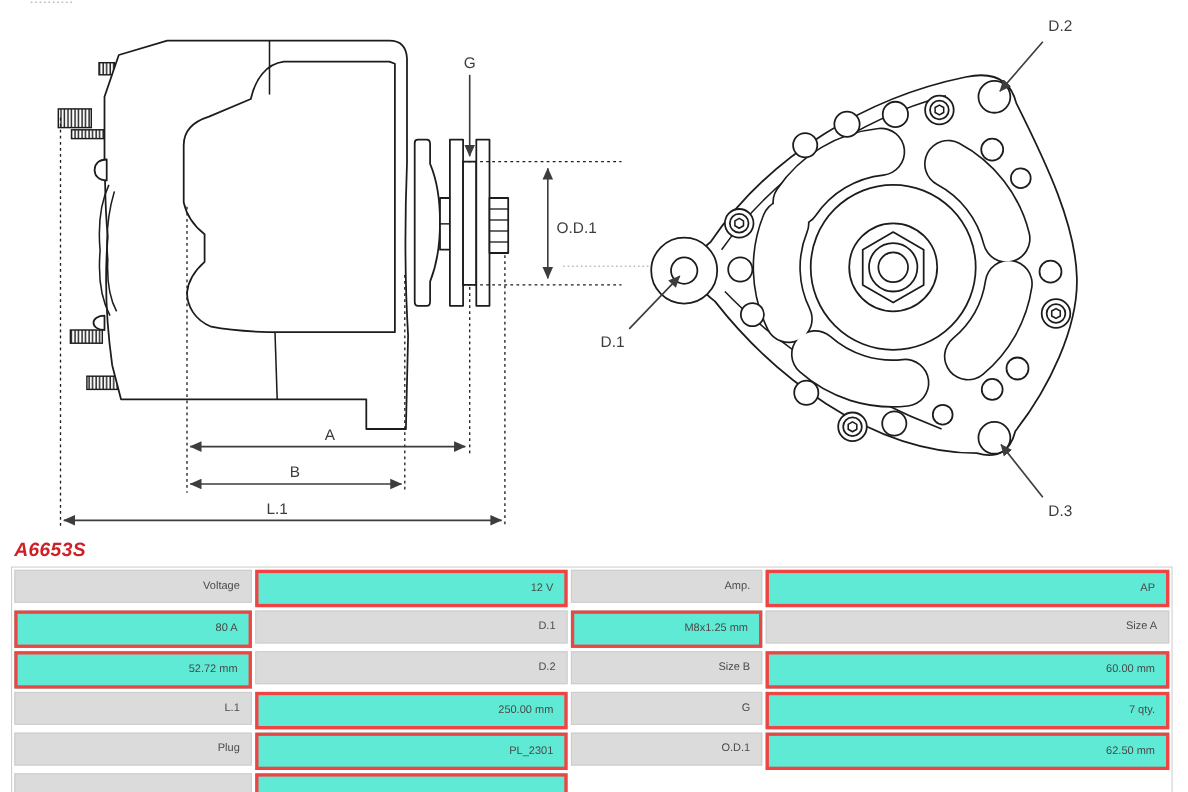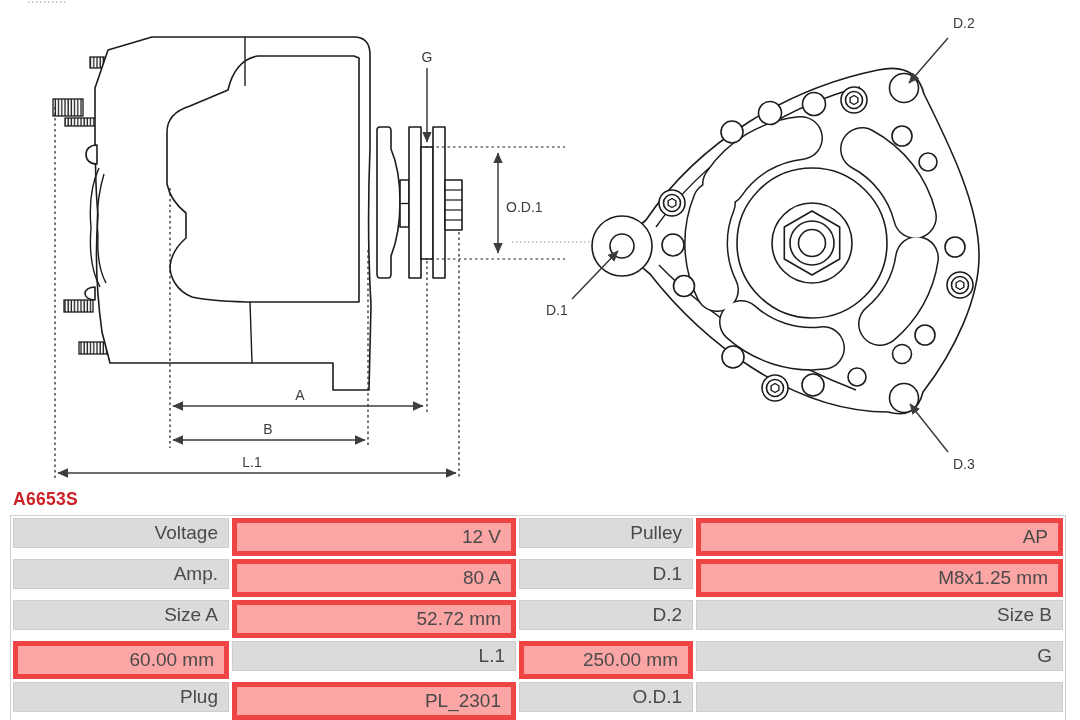--- a/index.html
+++ b/index.html
@@ -1,27 +1,27 @@
 <!DOCTYPE html>
 <html><head>
 <meta charset="utf-8">
 <style>
   html,body { margin:0; padding:0; background:#fff; }
   body { width:1080px; height:720px; font-family:"Liberation Sans",sans-serif; overflow:hidden; }
   .drawing-area { position:relative; width:1080px; height:486px; }
   .drawing-area svg { display:block; }
   .part-number { margin:1px 0 4px 13px; height:24px; line-height:24px;
-                 font-size:17.5px; font-weight:bold; color:#cc2127; letter-spacing:.3px; }
+                 font-size:17.5px; font-weight:bold; color:#cc2127; letter-spacing:.3px;font-style:italic; }
   .spec-table { margin-left:10px; width:1056px; box-sizing:border-box;
                 border:1px solid #cfcfcf; background:#fff; padding:2px;
                 display:grid; grid-template-columns:216px 284px 174px 1fr; gap:3px; }
-  .cell { height:28px; line-height:28px; font-size:19px; color:#4a4a4a;
+  .cell { height:28px; line-height:28px; font-size:10px; color:#4a4a4a;
           text-align:right; padding-right:10px; white-space:nowrap; overflow:hidden; }
   .lbl { background:#dbdbdb; border:1px solid #cdcdcd; }
-  .val { background:#fca5a5; border:5px solid #ef4444; }
+  .val { background:#5eead4; border:3px solid #ef4444; }
   
   .ln  { fill:#fff; stroke:#1c1c1c; stroke-width:1.6; stroke-linejoin:round; }
   .ln2 { fill:none; stroke:#1c1c1c; stroke-width:1.4; stroke-linejoin:round; }
   .dim { stroke:#3d3d3d; stroke-width:1.5; fill:none; }
   .dot { stroke:#1c1c1c; stroke-width:1.2; stroke-dasharray:2.5 3; fill:none; }
   .faint { stroke:#b4bcc4; stroke-width:1.4; stroke-dasharray:1.5 2.5; fill:none; }
   .dlbl { font:14px "Liberation Sans",sans-serif; fill:#3c3c3c; }
   .pb { fill:none; stroke:#1c1c1c; stroke-width:44; stroke-linecap:round; }
   .pw { fill:none; stroke:#fff;    stroke-width:41; stroke-linecap:round; }
 </style>
@@ -197,39 +197,40 @@
         <text class="dlbl" x="953" y="469">D.3</text>
       </g>
     </svg>
   </div>
 
   <div class="part-number">A6653S</div>
 
   <div class="spec-table">
     <div class="cell lbl">Voltage</div>
     <div class="cell val">12 V</div>
-    <div class="cell lbl">Pulley</div>
+    <div class="cell lbl">Amp.</div>
+
     <div class="cell val">AP</div>
-
-    <div class="cell lbl">Amp.</div>
     <div class="cell val">80 A</div>
     <div class="cell lbl">D.1</div>
     <div class="cell val">M8x1.25 mm</div>
 
     <div class="cell lbl">Size A</div>
     <div class="cell val">52.72 mm</div>
     <div class="cell lbl">D.2</div>
 
     <div class="cell lbl">Size B</div>
     <div class="cell val">60.00 mm</div>
     <div class="cell lbl">L.1</div>
     <div class="cell val">250.00 mm</div>
 
     <div class="cell lbl">G</div>
+    <div class="cell val">7 qty.</div>
     <div class="cell lbl">Plug</div>
     <div class="cell val">PL_2301</div>
 
     <div class="cell lbl">O.D.1</div>
+    <div class="cell val">62.50 mm</div>
     <div class="cell lbl"></div>
     <div class="cell val"></div>
   </div>
 
 </div>
 
 </body></html>

